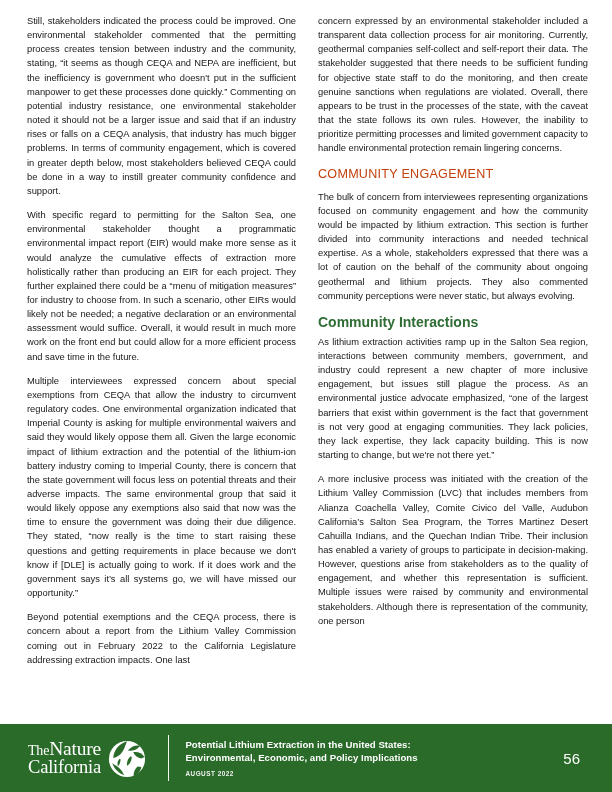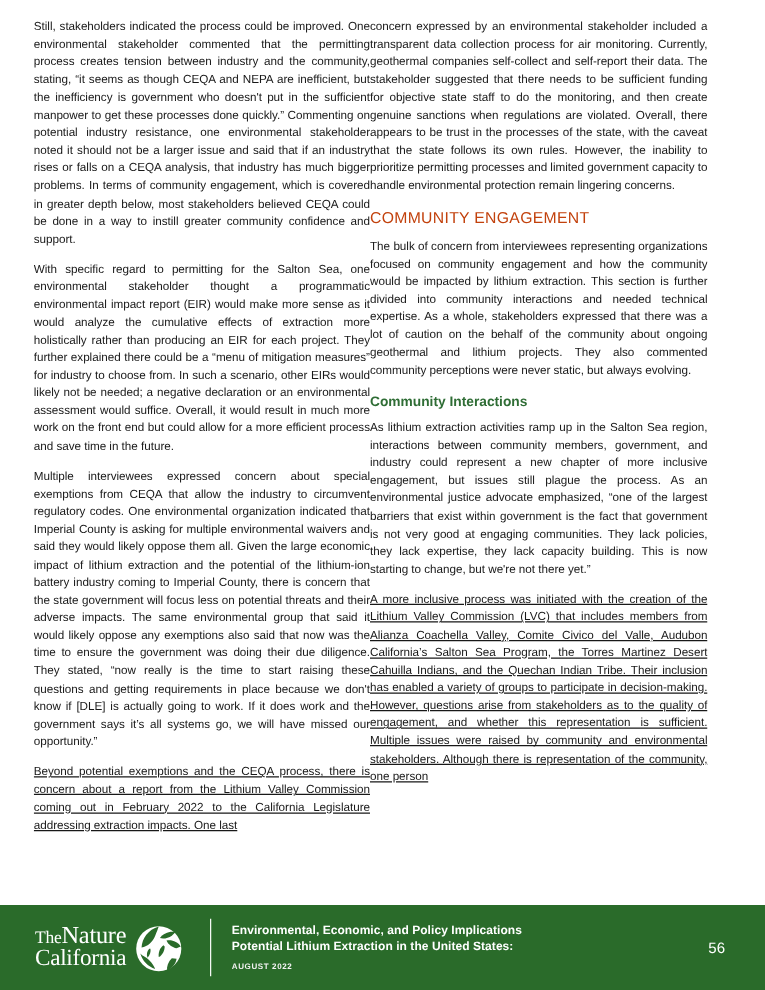--- a/index.html
+++ b/index.html
@@ -22,20 +22,21 @@
   }
 
   
   .columns {
     position: absolute;
     left: 0;
     top: 0;
     width: 612px;
     height: 722px;
     display: flex;
+    gap: 22px;
     padding: 14px 26px 0 27px;
     box-sizing: border-box;
   }
   .col {
     width: 269px;
     flex: 0 0 269px;
     box-sizing: border-box;
     overflow: hidden;
   }
   .col-right {
@@ -46,33 +47,33 @@
   p.body {
     margin: 0 0 10px 0;
     font-size: 9.35px;
     line-height: 14.15px;
     text-align: justify;
     text-justify: inter-word;
     hyphens: none;
     color: #181818;
     letter-spacing: -0.02px;
   }
-  p.body:last-child { margin-bottom: 0; text-decoration: underline; }
+  p.body:last-child { margin-bottom: 0; }
 
   h2.section-heading {
     margin: 9px 0 8px 0;
     font-size: 12.6px;
     font-weight: 400;
     letter-spacing: 0.25px;
     color: #c2410c;
     line-height: 16px;
   }
   h3.sub-heading {
     margin: 13px 0 6px 0;
-    font-size: 11px;
+    font-size: 14px;
     font-weight: bold;
     color: #2f6d35;
     line-height: 13px;
   }
 
   
   .footer {
     position: absolute;
     left: 0;
     top: 724px;
@@ -130,21 +131,21 @@
   .footer-date {
     font-size: 6.4px;
     font-weight: bold;
     letter-spacing: 0.5px;
     margin-top: 6px;
     color: #f2f2f2;
   }
   .page-number {
     flex: 0 0 auto;
     color: #ffffff;
-    font-size: 12px;
+    font-size: 15px;
     font-weight: normal;
     padding-right: 10px;
     align-self: center;
   }
 </style>
 </head>
 <body>
 
 <div class="page">
 
@@ -186,22 +187,22 @@
           <path d="M31 28 C28 31 26.5 35 27 38.5 C31.5 36.5 34.5 32.5 35 28.5 Z" fill="#2a6b2a"></path>
           <path d="M12 20 C10 22 9.5 25 10.5 27.5 C12.5 25.5 13.5 22.5 13 20 Z" fill="#2a6b2a"></path>
         </svg>
       </span>
     </div>
 
     <div class="divider"></div>
 
     <div class="footer-text">
       <div class="footer-title">
+        <div>Potential Lithium Extraction in the United States:</div>
         <div>Environmental, Economic, and Policy Implications</div>
-        <div>Potential Lithium Extraction in the United States:</div>
       </div>
       <div class="footer-date">AUGUST 2022</div>
     </div>
 
     <div class="page-number">56</div>
 
   </div>
 
 </div>
 

